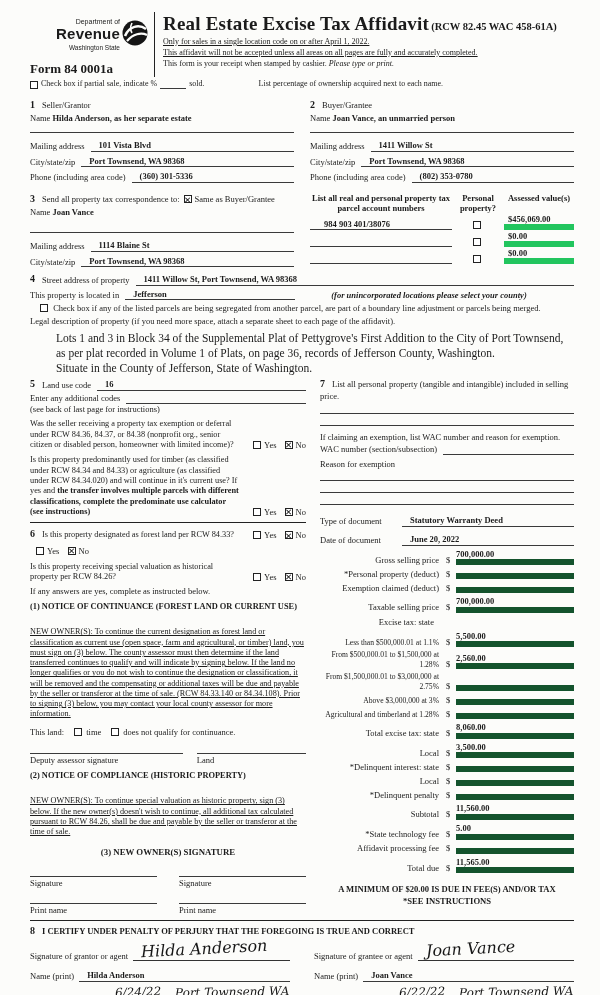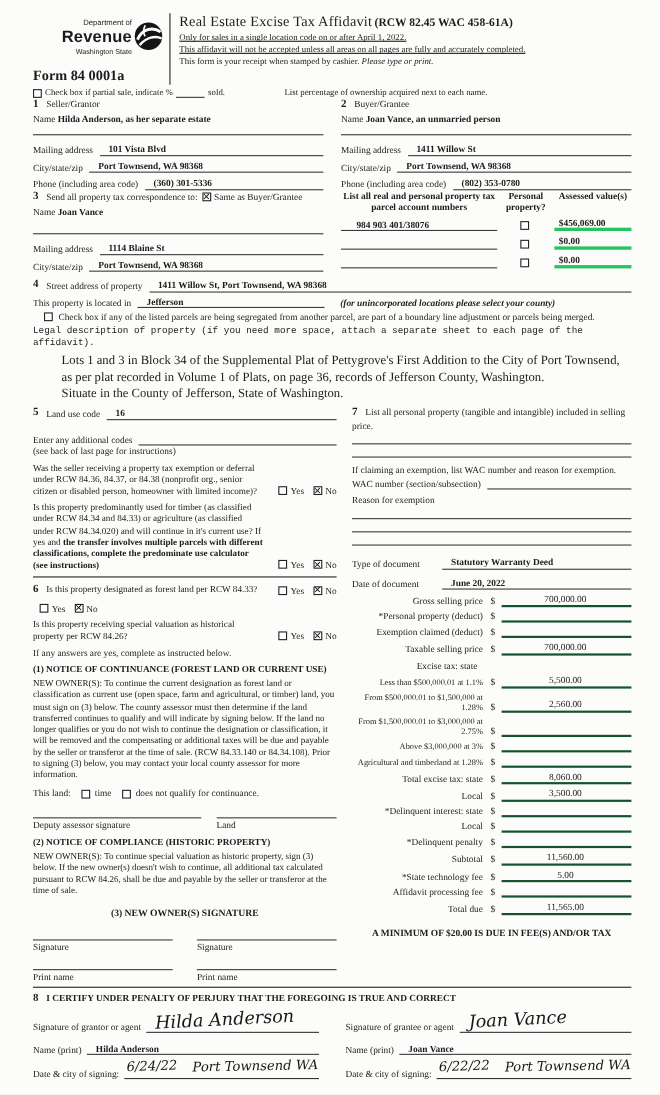--- a/index.html
+++ b/index.html
@@ -10,72 +10,72 @@
   
   .hdr { display:flex; }
   .logo-col { width:118px; flex:none; padding-top:6px; }
   .logo-row { display:flex; align-items:flex-start; justify-content:flex-end; }
   .logo-text { text-align:right; margin-right:2px; }
   .dept-of { font-size:7px; font-family:"Liberation Sans",sans-serif; }
   .revenue { font-size:15px; font-weight:bold; font-family:"Liberation Sans",sans-serif; letter-spacing:.2px; margin-top:-2px; }
   .wa-state { font-size:6.5px; font-family:"Liberation Sans",sans-serif; }
   .form-num { font-size:13px; font-weight:bold; margin-top:9px; }
   .hdr-right { flex:1; border-left:1.5px solid #222; padding-left:8px; margin-left:6px; }
-  .title { font-size:13px; font-weight:normal; letter-spacing:.2px; }
+  .title { font-size:19px; font-weight:bold; letter-spacing:.2px; }
   .title-ref { font-size:10.5px; font-weight:bold; }
   .note { font-size:8px; margin-top:1px; }
   .note.u { text-decoration:underline; }
   .partial-row { display:flex; align-items:flex-end; margin-top:2px; font-size:8px; }
   .ownership { margin-left:54px; }
   
   .cb { display:inline-block; width:8px; height:8px; border:1px solid #222; position:relative; flex:none; vertical-align:-1px; margin:0 3px 0 0; background:#fff; }
   .cb.checked::after { content:"\2715"; font-family:"DejaVu Sans",sans-serif; font-size:8.5px; font-weight:bold; position:absolute; left:-0.5px; top:-1.5px; color:#111; }
   
   .hline { border-bottom:1px solid #3a3a3a; }
-  .two-col { display:flex; gap:16px; }
+  .two-col { display:flex; gap:16px; margin-top:10px; }
   .col { flex:1; min-width:0; }
   .sec-num { font-weight:bold; font-size:10px; margin-right:7px; }
   .frow { display:flex; align-items:flex-end; margin-top:4px; }
   .frow .lbl { flex:none; padding-right:6px; }
   .uval { flex:1; border-bottom:1px solid #3a3a3a; font-weight:bold; padding:0 0 0 8px; min-height:11px; }
   .uline { flex:1; border-bottom:1px solid #3a3a3a; min-height:10px; }
   .name-row { margin-top:2px; }
   
   .parcel-head { display:flex; font-weight:bold; text-align:center; line-height:1.2; }
   .ph1 { flex:1; } .ph2 { width:52px; flex:none; } .ph3 { width:70px; flex:none; }
   .parcel-row { display:flex; align-items:flex-end; height:17px; }
   .pnum { flex:1; border-bottom:1px solid #3a3a3a; font-weight:bold; padding-left:14px; }
   .pcb { width:52px; flex:none; text-align:center; }
-  .pval { width:70px; flex:none; border-bottom:3px solid #22c55e; font-weight:bold; padding-left:4px; }
+  .pval { width:70px; flex:none; border-bottom:6px solid #22c55e; font-weight:bold; padding-left:4px; }
   
   .main-cols { display:flex; margin-top:3px; }
   .mc-left { width:276px; flex:none; }
   .mc-right { flex:1; padding-left:14px; min-width:0; }
   .q-row { display:flex; align-items:flex-end; margin-top:5px; }
   .q-text { flex:1; padding-right:6px; font-size:8.3px; }
   .yn { white-space:nowrap; flex:none; }
   .yn .cb { margin-left:6px; }
   .rule6 { border-bottom:1.5px solid #222; margin-top:5px; }
   .notice-title { font-weight:bold; margin-top:5px; font-size:8.4px; }
-  .notice-text { font-size:8.2px; margin-top:3px; }
+  .notice-text { font-size:8.2px; margin-top:15px;text-decoration:underline; }
   .thisland { display:flex; align-items:center; margin-top:7px; }
   .thisland .cb { margin:0 4px 0 10px; }
   .dep-row { display:flex; gap:14px; margin-top:16px; }
   .dep-row > div { border-top:1px solid #3a3a3a; padding-top:1px; }
   .dep1 { flex:1.4; } .dep2 { flex:1; }
   .n3-title { text-align:center; font-weight:bold; margin-top:10px; font-size:8.8px; }
   .sig-pair { display:flex; gap:22px; margin-top:18px; }
   .sig-pair > div { flex:1; border-top:1px solid #3a3a3a; padding-top:1px; }
   
   .blank-line { border-bottom:1px solid #3a3a3a; height:12px; }
   .mrow { display:flex; align-items:flex-end; margin-top:3px; }
   .mlabel { flex:1; text-align:right; padding-right:7px; }
   .mrow.sm .mlabel { font-size:7.6px; }
   .mdollar { flex:none; width:10px; }
-  .mval { width:118px; flex:none; border-bottom:2px solid #14532d; text-align:center; font-weight:normal; min-height:11px; padding-right:2px; }
+  .mval { width:118px; flex:none; border-bottom:6px solid #14532d; text-align:left; font-weight:bold; min-height:11px; padding-right:2px; }
   .excise-head { text-align:right; padding-right:140px; margin-top:4px; }
   .min-due { text-align:center; font-weight:bold; margin-top:10px; font-size:8.6px; line-height:1.4; }
   
   .legal { font-size:11.5px; line-height:1.3; margin:4px 0 2px 26px; }
   
   .sec8 { border-top:1.5px solid #222; margin-top:4px; padding-top:4px; }
   .sig-cols { display:flex; gap:24px; margin-top:2px; }
   .sig-col { flex:1; min-width:0; }
   .sigrow { display:flex; align-items:flex-end; margin-top:9px; }
   .sigrow .lbl { flex:none; padding-right:5px; }
@@ -211,42 +211,42 @@
 
   <div style="margin-top:6px;">
     <div class="frow" style="margin-top:0;">
       <span class="sec-num">4</span>
       <span class="lbl">Street address of property</span>
       <span class="uval">1411 Willow St, Port Townsend, WA  98368</span>
     </div>
     <div class="frow" style="margin-top:3px;">
       <span class="lbl">This property is located in</span>
       <span class="uval" style="flex:none;width:170px;">Jefferson</span>
-      <span class="b i" style="margin-left:14px;">(for unincorporated locations please select your county)</span>
+      <span class="b i" style="margin-left:36px;">(for unincorporated locations please select your county)</span>
     </div>
     <div style="margin-top:3px;padding-left:10px;">
       <span class="cb"></span>
       <span>Check box if any of the listed parcels are being segregated from another parcel, are part of a boundary line adjustment or parcels being merged.</span>
     </div>
-    <div style="margin-top:2px;font-family:Liberation Mono, monospace;">Legal description of property (if you need more space, attach a separate sheet to each page of the affidavit).</div>
+    <div style="margin-top:2px;">Legal description of property (if you need more space, attach a separate sheet to each page of the affidavit).</div>
     <div class="legal">
       <div>Lots 1 and 3 in Block 34 of the Supplemental Plat of Pettygrove's First Addition to the City of Port Townsend, as per plat recorded in Volume 1 of Plats, on page 36, records of Jefferson County, Washington.</div>
       <div>Situate in the County of Jefferson, State of Washington.</div>
     </div>
   </div>
 
   <div class="main-cols">
 
     <div class="mc-left">
       <div class="frow" style="margin-top:0;">
         <span class="sec-num">5</span>
         <span class="lbl">Land use code</span>
         <span class="uval">16</span>
       </div>
-      <div class="frow" style="margin-top:13px;">
+      <div class="frow" style="margin-top:2px;">
         <span class="lbl">Enter any additional codes</span>
         <span class="uline"></span>
       </div>
       <div>(see back of last page for instructions)</div>
 
       <div class="q-row">
         <span class="q-text">Was the seller receiving a property tax exemption or deferral under RCW 84.36, 84.37, or 84.38 (nonprofit org., senior citizen or disabled person, homeowner with limited income)?</span>
         <span class="yn">
           <span class="cb"></span><span>Yes</span>
           <span class="cb checked"></span><span>No</span>
@@ -427,20 +427,21 @@
           <span class="mval"></span>
         </div>
       <div class="mrow">
           <span class="mlabel">Total due</span>
           <span class="mdollar">$</span>
           <span class="mval">11,565.00</span>
         </div>
 
       <div class="min-due">
         <div>A MINIMUM OF $20.00 IS DUE IN FEE(S) AND/OR TAX</div>
+        <div>*SEE INSTRUCTIONS</div>
       </div>
     </div>
   </div>
 
   <div class="sec8">
     <div><span class="sec-num">8</span><b>I CERTIFY UNDER PENALTY OF PERJURY THAT THE FOREGOING IS TRUE AND CORRECT</b></div>
     <div class="sig-cols">
       <div class="sig-col">
         <div class="sigrow">
           <span class="lbl">Signature of grantor or agent</span>

